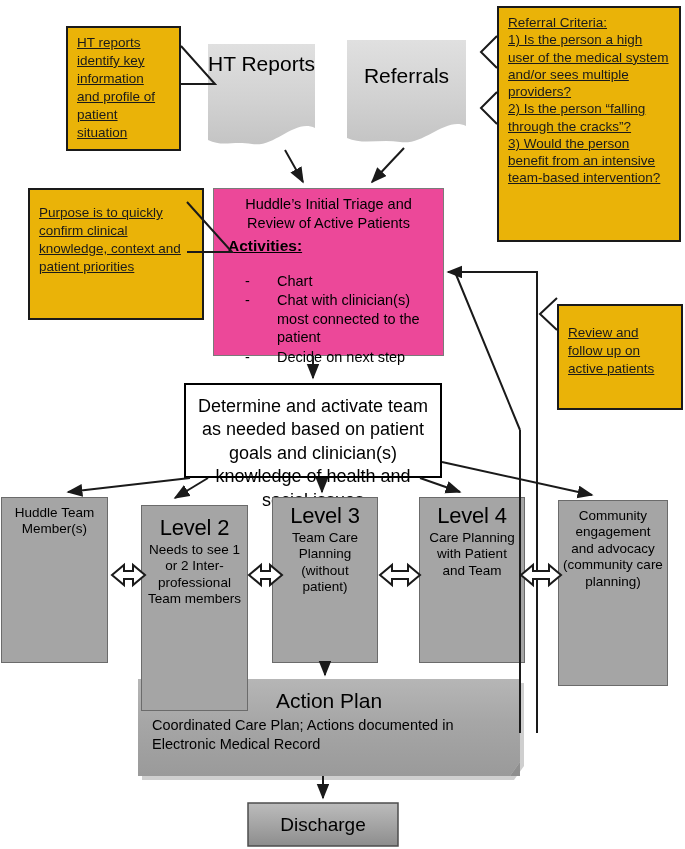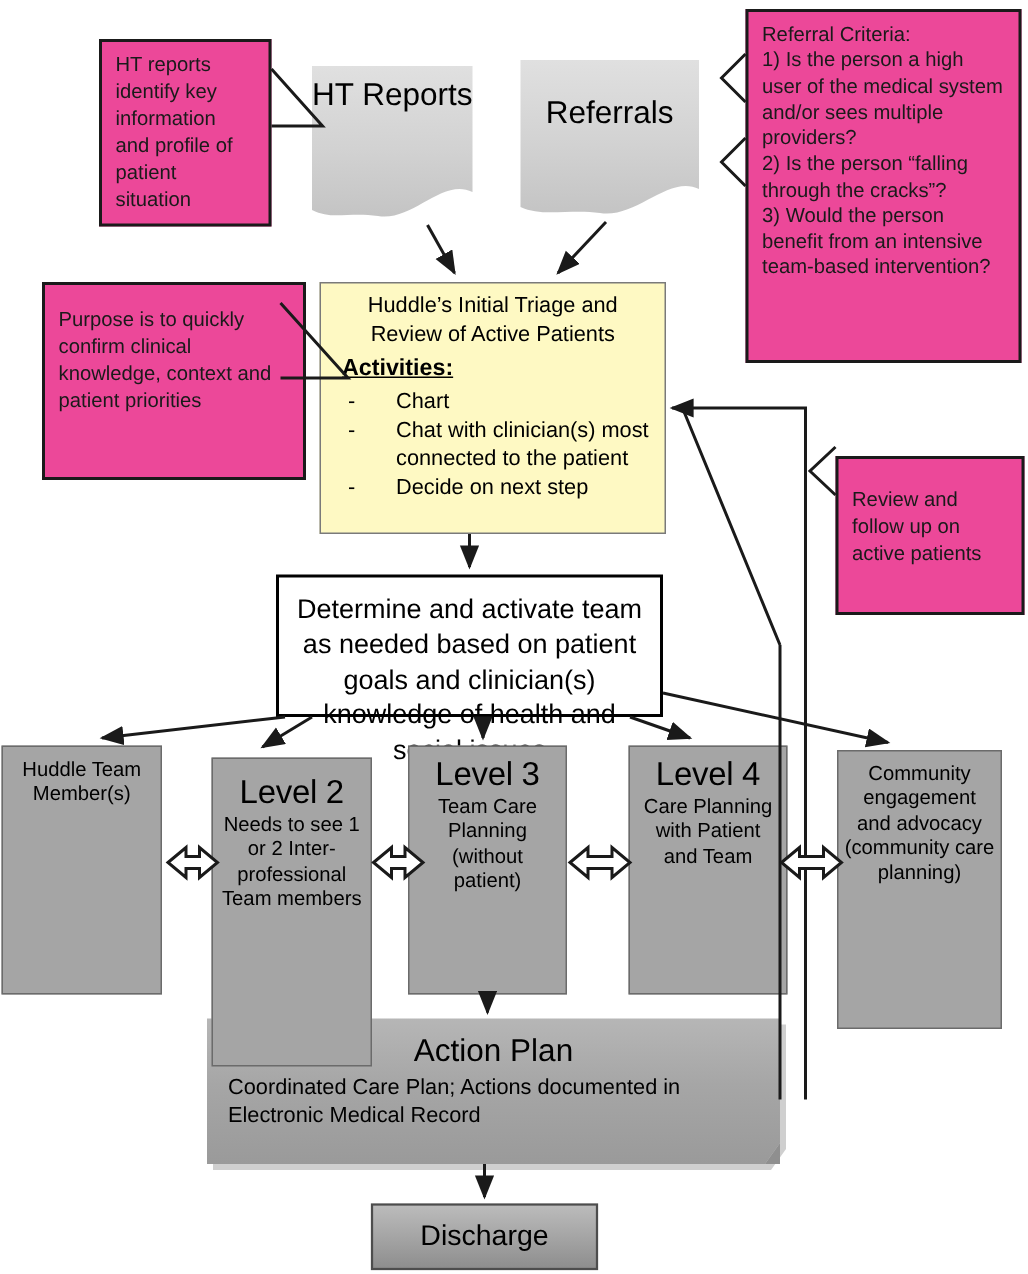--- a/index.html
+++ b/index.html
@@ -16,55 +16,56 @@
     position: relative;
     width: 685px;
     height: 849px;
     background: #ffffff;
     overflow: hidden;
   }
   .abs { position: absolute; }
 
   
   .note {
-    background: #ec4899;
+    background: #eab308;
     border: 2px solid #1a1a1a;
     box-sizing: border-box;
     font-size: 13.5px;
     line-height: 1.33;
     color: #1a1a1a;
     padding: 6px 9px;
+    text-decoration: underline;
   }
   .note.tight { line-height: 1.28; }
 
   
   .whitebox {
     background: #ffffff;
     border: 2px solid #000000;
     box-sizing: border-box;
     text-align: center;
     font-size: 18px;
     line-height: 1.3;
     padding: 7px 8px;
   }
   .huddle {
-    background: #fef9c3;
+    background: #ec4899;
     border: 1px solid #7a7a7a;
     box-sizing: border-box;
     font-size: 14.5px;
     line-height: 1.32;
   }
   .huddle .hd-title { text-align: center; padding: 6px 10px 0 10px; }
   .huddle .hd-act {
     font-weight: bold;
     text-decoration: underline;
     font-size: 15.5px;
     padding: 3px 0 2px 14px;
   }
-  .huddle ul { margin: 0; padding: 0 8px 0 16px; list-style: none; }
+  .huddle ul { margin: 13px; padding: 0 8px 0 16px; list-style: none; }
   .huddle li {
     position: relative;
     padding-left: 34px;
     margin: 0 0 1px 0;
     font-size: 14.5px;
     line-height: 1.28;
   }
   .huddle li::before {
     content: "-";
     position: absolute;

